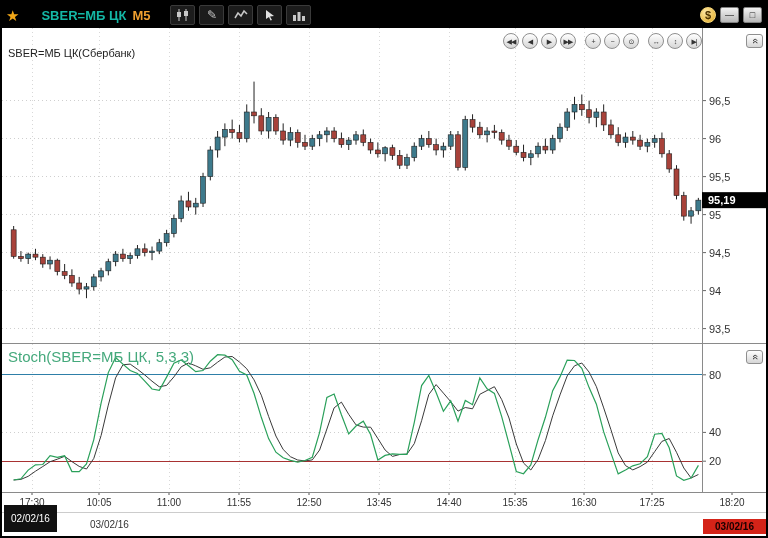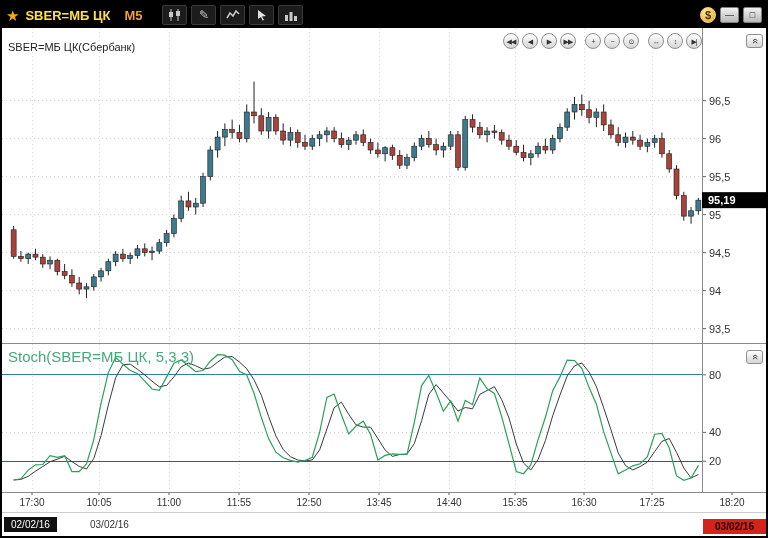--- a/index.html
+++ b/index.html
@@ -9,22 +9,22 @@
     font-family: "Liberation Sans", sans-serif;
   }
   .window { width: 768px; height: 538px; background: #000; padding: 2px; }
 
   
   .titlebar {
     height: 26px; display: flex; align-items: center;
     padding: 0 4px; gap: 6px; background: #000;
   }
   .star { color: #f2a718; font-size: 15px; line-height: 15px; cursor: default; }
-  .tb-sym { color: #fde047; font-weight: bold; font-size: 13px; }
-  .tb-tf  { color: #f0a030; font-weight: bold; font-size: 13px; margin-left: 8px; }
+  .tb-sym { color: #14b8a6; font-weight: bold; font-size: 13px; margin-left: 16px; }
+  .tb-tf  { color: #f0a030; font-weight: bold; font-size: 13px; }
   .tb-tools { display: flex; gap: 4px; margin-left: 14px; }
   .tool {
     width: 25px; height: 20px; background: #1c1c1c; border: 1px solid #3a3a3a;
     border-radius: 2px; color: #c8c8c8; font-size: 12px; line-height: 16px;
     display: flex; align-items: center; justify-content: center; cursor: pointer;
   }
   .tb-right { margin-left: auto; display: flex; align-items: center; gap: 4px; }
   .coin {
     width: 16px; height: 16px; border-radius: 50%;
     background: radial-gradient(circle at 35% 30%, #ffe9a8, #e0a81f);
@@ -34,21 +34,21 @@
   .winbtn {
     width: 19px; height: 16px; background: linear-gradient(#f2f2f2, #b8b8b8);
     border: 1px solid #808080; border-radius: 2px; color: #222;
     font-size: 9px; line-height: 12px; text-align: center; cursor: pointer;
   }
 
   
   .chart-area { position: relative; width: 764px; height: 508px; background: #fff; }
   #chart-svg { position: absolute; left: 0; top: 0; }
 
-  .symbol-label { position: absolute; left: 6px; top: 13px; font-size: 11px; color: #222; }
+  .symbol-label { position: absolute; left: 6px; top: 19px; font-size: 11px; color: #222; }
   .stoch-label  { position: absolute; left: 6px; top: 320px; font-size: 15px; color: #45a97c; }
 
   .nav-row { position: absolute; top: 5px; right: 64px; display: flex; align-items: center; }
   .nav-btn {
     width: 16px; height: 16px; border-radius: 50%; margin-left: 3px;
     border: 1px solid #8f8f8f; background: linear-gradient(#ffffff, #d6d6d6);
     font-size: 7px; line-height: 13px; text-align: center; color: #333;
     letter-spacing: -1px; cursor: pointer; overflow: hidden; padding: 0;
   }
   .nav-btn:nth-child(5), .nav-btn:nth-child(8) { margin-left: 9px; }
@@ -58,21 +58,21 @@
     border: 1px solid #8f8f8f; border-radius: 3px;
     background: linear-gradient(#ffffff, #d6d6d6);
     display: flex; align-items: center; justify-content: center; cursor: pointer; padding: 0;
   }
   .collapse.main  { top: 6px; }
   .collapse.stoch { top: 322px; }
   .chev { display: inline-block; transform: rotate(90deg); font-size: 10px; color: #333; line-height: 10px; }
 
   .badge-left {
     position: absolute; left: 2px; bottom: 4px; background: #111; color: #fff;
-    font-size: 10px; padding: 2px 7px;
+    font-size: 10px; padding: 8px 7px;
   }
   .session-date { position: absolute; left: 88px; bottom: 6px; font-size: 10px; color: #333; }
   .badge-right {
     position: absolute; right: 0; bottom: 2px; width: 63px; text-align: center;
     background: #d42318; color: #1a0000; font-size: 10px; padding: 2px 0; font-weight: bold;
   }
 </style>
 </head>
 <body>
 

